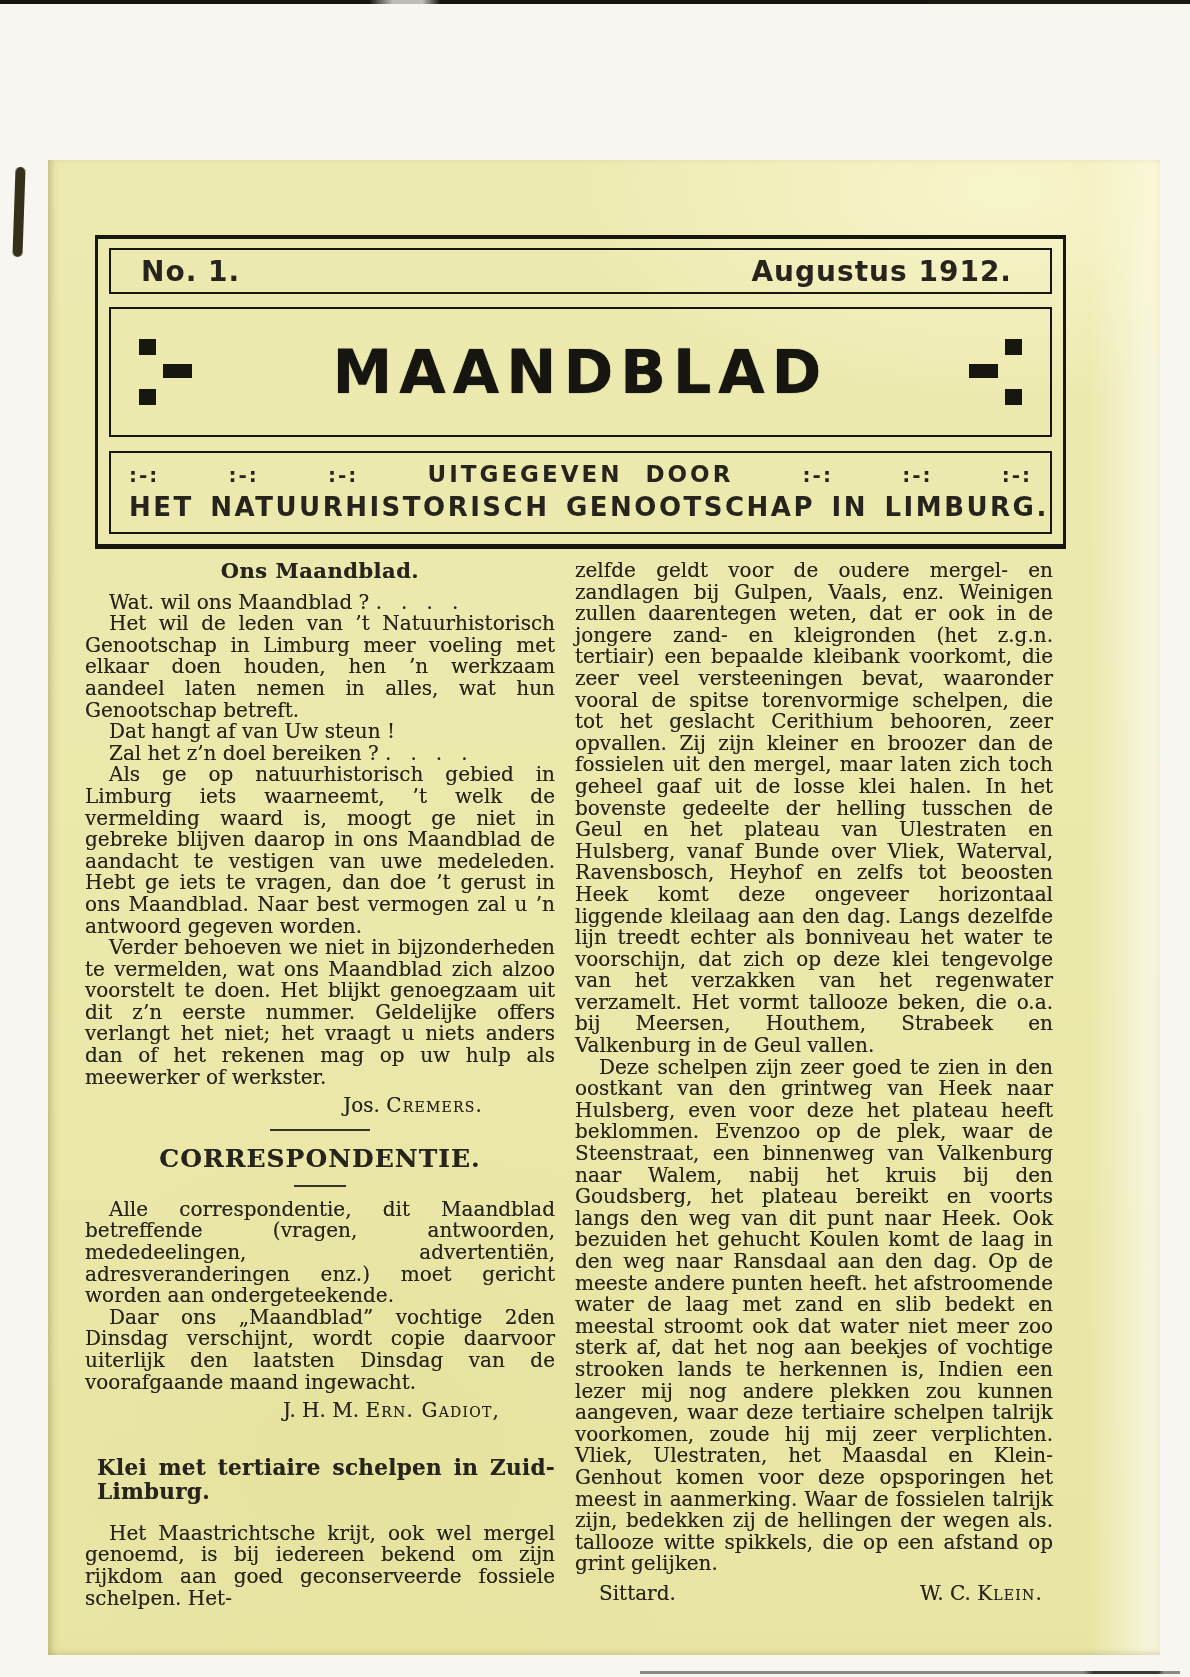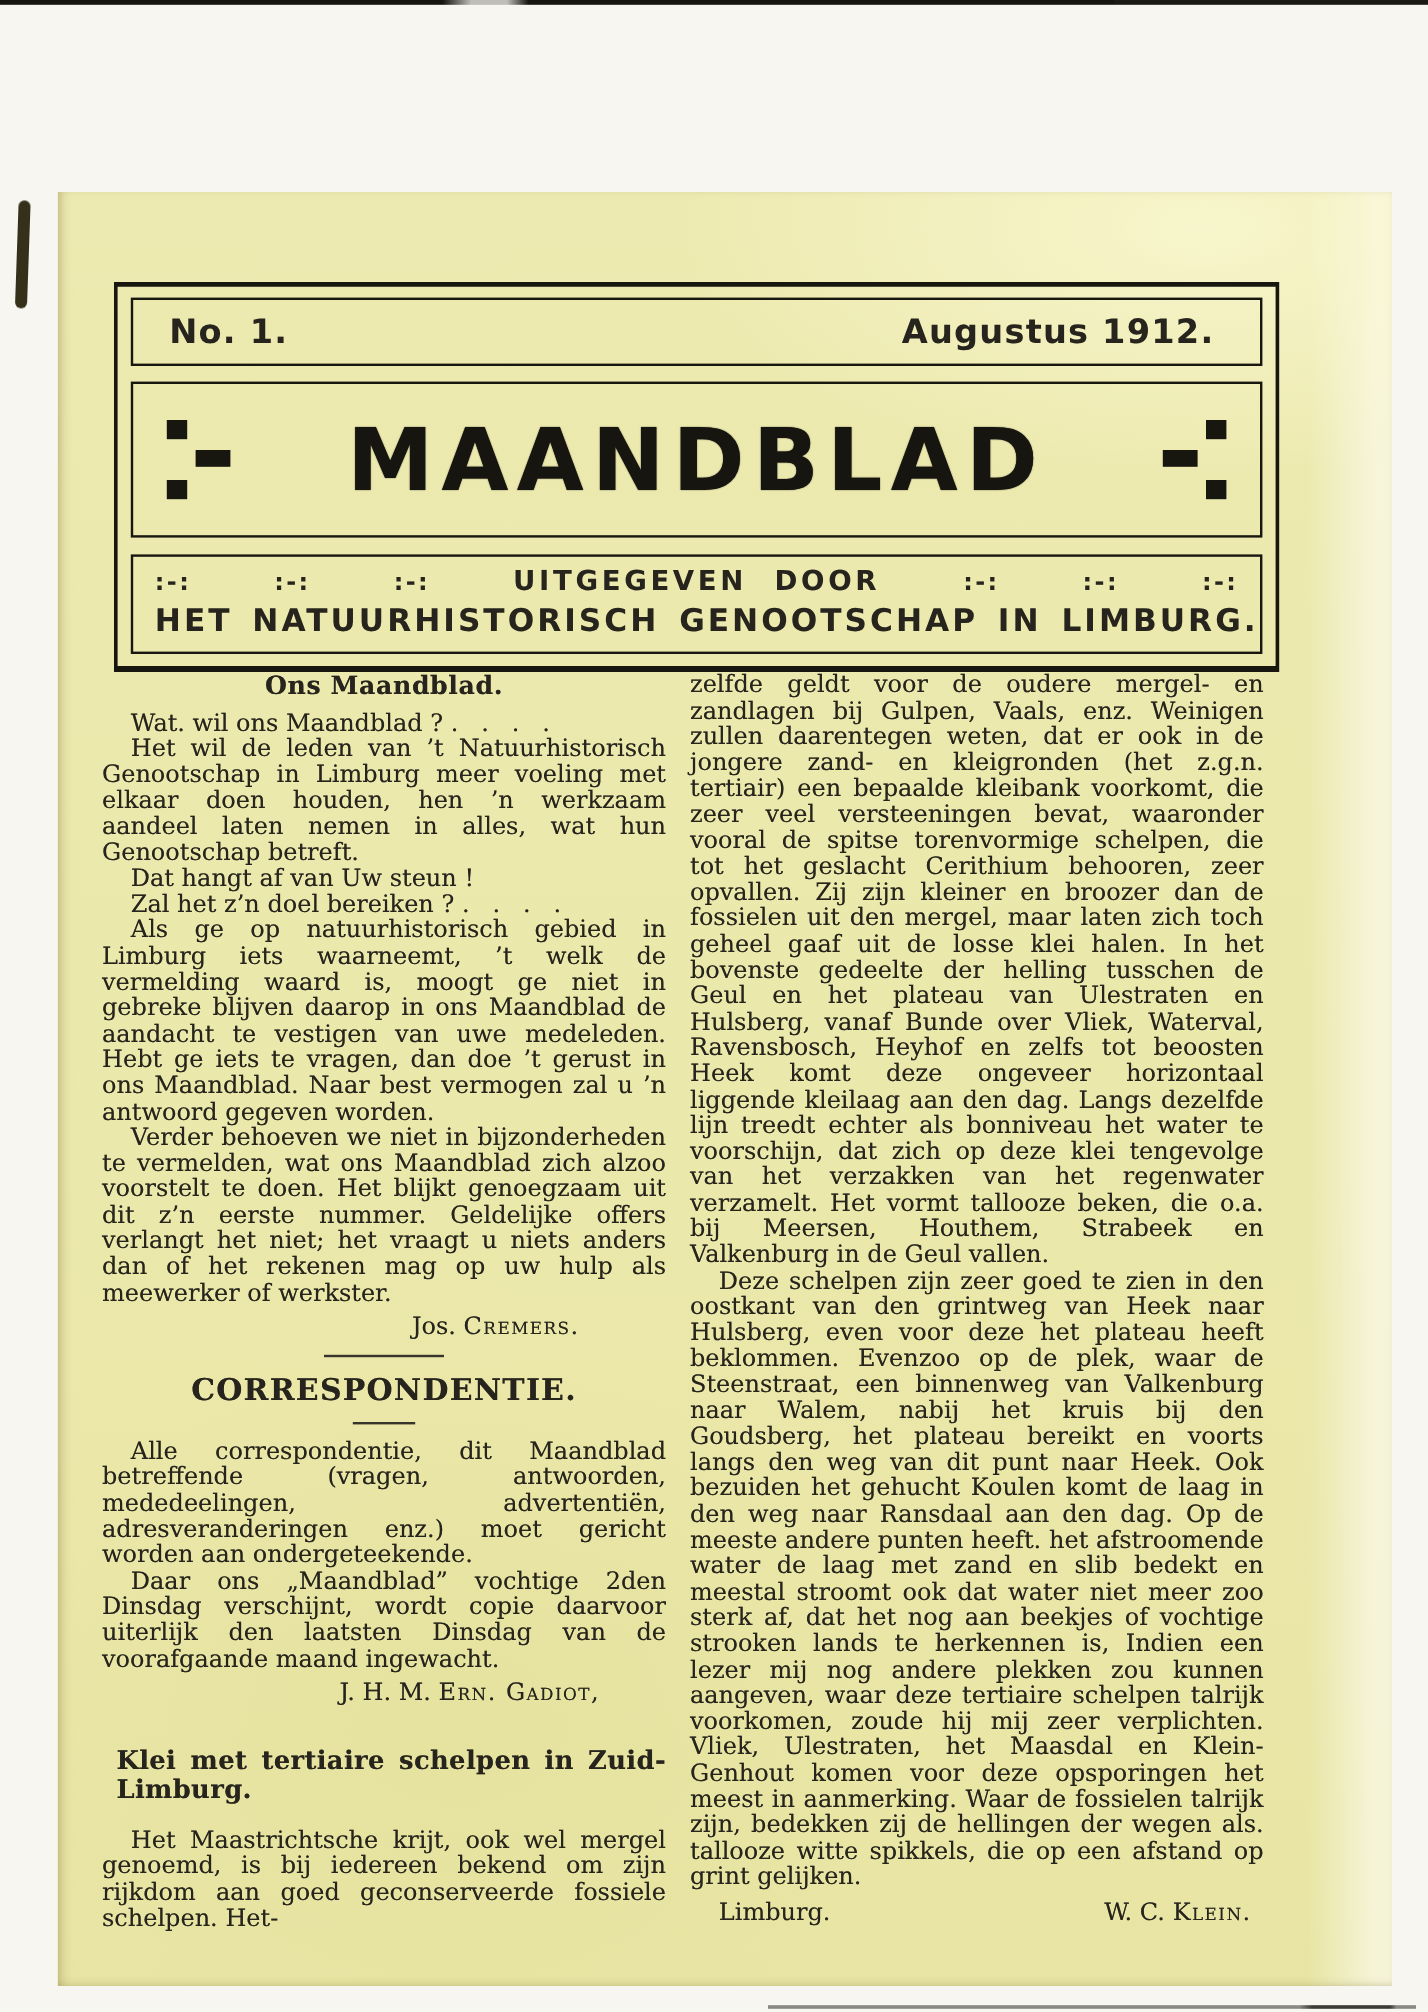--- a/index.html
+++ b/index.html
@@ -39,29 +39,29 @@
   .header-frame{
     position:absolute;left:95px;top:235px;width:971px;box-sizing:border-box;
     border:3px solid var(--frame,#17160f);
     border-top-width:4px;border-bottom-width:5px;
     padding:9px 11px 10px 11px;
     color:var(--ink,#21201a);
     font-family:"DejaVu Sans","Liberation Sans",sans-serif;
   }
   .hrow{box-sizing:border-box;border:2px solid var(--frame,#17160f);}
   .hrow1{
-    height:57px;margin-bottom:13px;display:flex;align-items:center;justify-content:space-between;
+    height:46px;margin-bottom:13px;display:flex;align-items:center;justify-content:space-between;
     padding:0 38px 0 30px;font-size:28px;font-weight:bold;letter-spacing:1px;
   }
   .hrow2{
     height:130px;margin-bottom:14px;display:flex;align-items:center;justify-content:space-between;
     padding:0 28px;
   }
   .hrow2 h1{
-    margin:0;font-size:72px;font-weight:bold;letter-spacing:7px;line-height:1;
+    margin:0;font-size:60px;font-weight:bold;letter-spacing:7px;line-height:1;
     color:#16150f;text-shadow:0 0 1px #16150f;white-space:nowrap;
   }
   .big-orn{display:inline-flex;align-items:center;}
   .big-orn .bdots{display:flex;flex-direction:column;justify-content:space-between;height:66px;}
   .big-orn .bdots b{display:block;width:17px;height:16px;background:#17160f;}
   .big-orn .bdash{display:block;width:29px;height:14px;background:#17160f;margin:0 0 2px 7px;}
   .big-orn.right .bdash{margin:0 7px 2px 0;}
   .hrow3{
     min-height:82px;margin-bottom:0;padding:8px 18px 10px 18px;
   }
@@ -159,20 +159,20 @@
         <div class="b-para"><span>Alle correspondentie, dit Maandblad betreffende (vragen, antwoorden, mededeelingen, advertentiën, adresveranderingen enz.) moet gericht worden aan ondergeteekende.</span></div>
         <div class="b-para"><span>Daar ons „Maandblad” vochtige </span><span class="it">2den</span><span> Dinsdag verschijnt, wordt copie daarvoor </span><span class="it">uiterlijk</span><span> den laatsten Dinsdag van de </span><span class="it">voorafgaande</span><span> maand ingewacht.</span></div>
         <div class="b-sig" style="padding-right: 55px;"><span>J. H. M. </span><span class="sc">Ern. Gadiot,</span></div>
         <div class="b-heading3">Klei met tertiaire schelpen in Zuid-Limburg.</div>
         <div class="b-para"><span>Het Maastrichtsche krijt, ook wel </span><span class="it">mergel</span><span> genoemd, is bij iedereen bekend om zijn rijkdom aan goed geconserveerde fossiele schelpen.  Het-</span></div>
       </div>
     <div class="col col-right" id="col-right">
         <div class="b-para flush"><span>zelfde geldt voor de oudere mergel- en zandlagen bij Gulpen, Vaals, enz.  Weinigen zullen daarentegen weten, dat er ook in de jongere zand- en kleigronden (het z.g.n. </span><span class="it">tertiair</span><span>) een bepaalde kleibank voorkomt, die zeer veel versteeningen bevat, waaronder vooral de spitse torenvormige schelpen, die tot het geslacht </span><span class="it">Cerithium</span><span> behooren, zeer opvallen.  Zij zijn kleiner en broozer dan de fossielen uit den mergel, maar laten zich toch geheel gaaf uit de losse klei halen.  In het bovenste gedeelte der helling tusschen de Geul en het plateau van Ulestraten en Hulsberg, vanaf Bunde over Vliek, Waterval, Ravensbosch, Heyhof en zelfs tot beoosten Heek komt deze ongeveer horizontaal liggende kleilaag aan den dag. Langs dezelfde lijn treedt echter als bonniveau het water te voorschijn, dat zich op deze klei tengevolge van het verzakken van het regenwater verzamelt.  Het vormt tallooze beken, die o.a. bij Meersen, Houthem, Strabeek en Valkenburg in de Geul vallen.</span></div>
         <div class="b-para"><span>Deze schelpen zijn zeer goed te zien in den oostkant van den grintweg van Heek naar Hulsberg, even voor deze het plateau heeft beklommen.  Evenzoo op de plek, waar de Steenstraat, een binnenweg van Valkenburg naar Walem, nabij het kruis bij den Goudsberg, het plateau bereikt en voorts langs den weg van dit punt naar Heek. Ook bezuiden het gehucht Koulen komt de laag in den weg naar Ransdaal aan den dag.  Op de meeste andere punten heeft. het afstroomende water de laag met zand en slib bedekt en meestal stroomt ook dat water niet meer zoo sterk af, dat het nog aan beekjes of vochtige strooken lands te herkennen is,  Indien een lezer mij nog andere plekken zou kunnen aangeven, waar deze tertiaire schelpen talrijk voorkomen, zoude hij mij zeer verplichten.  Vliek, Ulestraten, het Maasdal en Klein-Genhout komen voor deze opsporingen het meest in aanmerking.  Waar de fossielen talrijk zijn, bedekken zij de hellingen der wegen als. tallooze witte spikkels, die op een afstand op grint gelijken.</span></div>
         <div class="b-placeline">
-          <span class="pl-left"><span>Limburg.</span></span>
+          <span class="pl-left"><span>Sittard.</span></span>
           <span class="pl-right"><span>W. C. </span><span class="sc">Klein.</span></span>
         </div>
       </div>
   </div>
 
   <div class="bottom-scan-line"></div>
 </div>
 
 </body></html>

